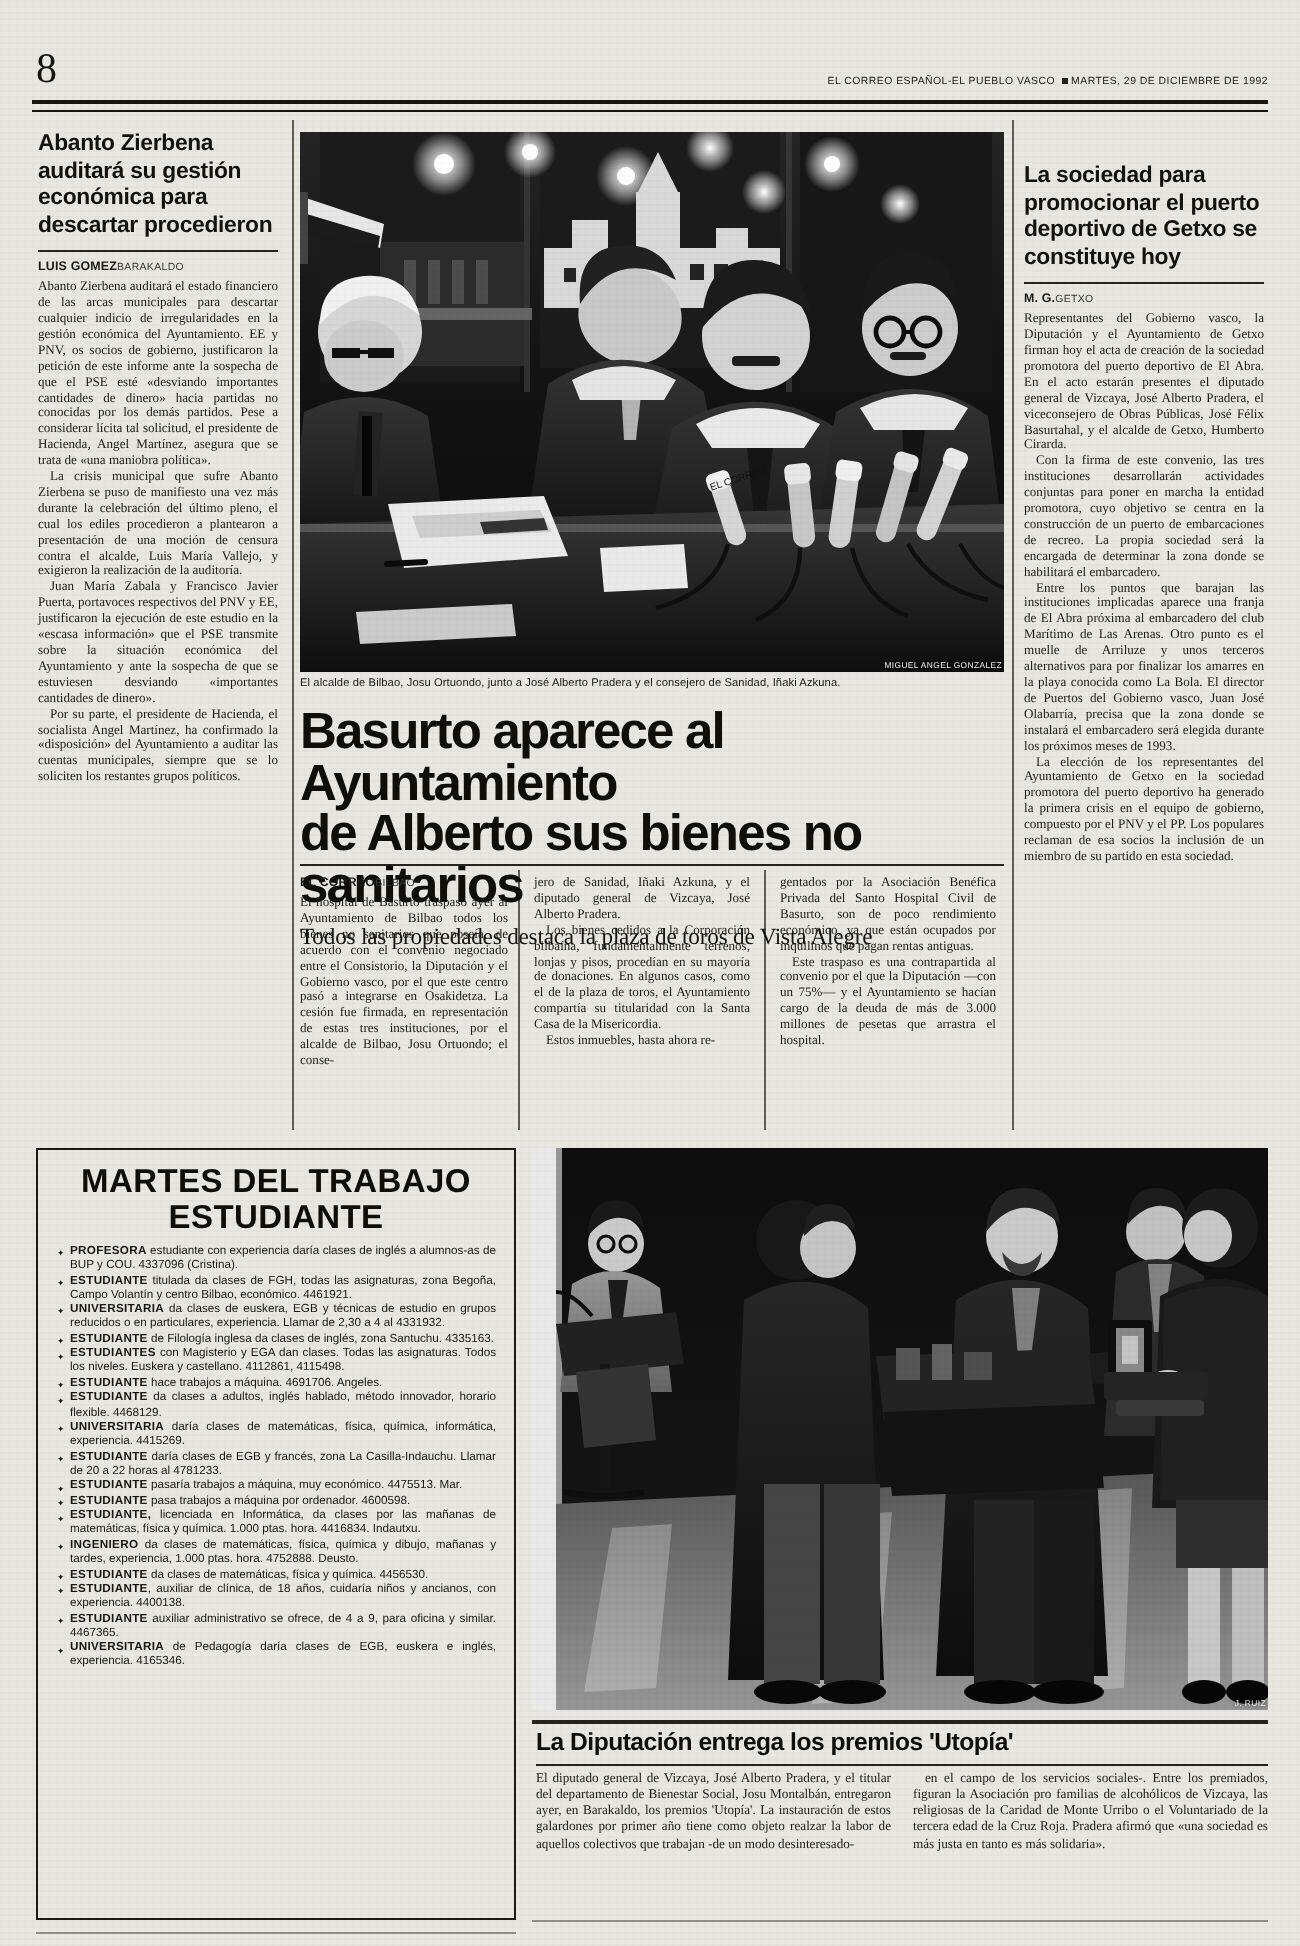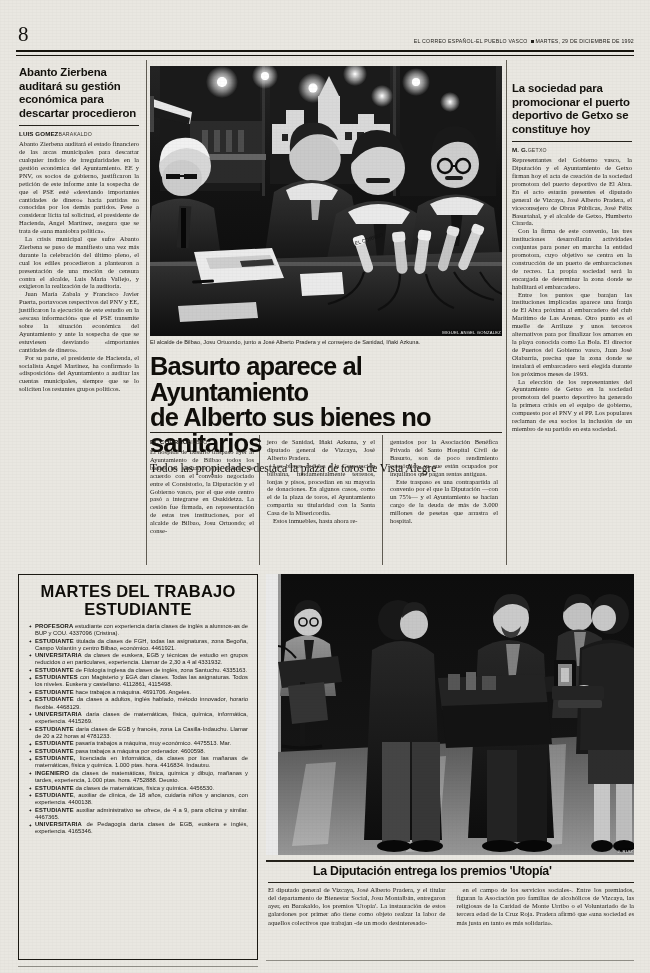--- a/index.html
+++ b/index.html
@@ -142,21 +142,20 @@
     content: "\2726"; position: absolute; left: 0.5px; top: .3px;
     font-size: 4.4px; color: #191712;
   }
   .ad-list li b { font-weight: bold; letter-spacing: .15px; }
 
   
   .util-head {
     font-family: "Liberation Sans", sans-serif;
     font-weight: bold; font-size: 12.3px; letter-spacing: -.25px;
     color: #100e0a;
-    margin-left: 45px;
   }
   .two-col {
     column-count: 2; column-gap: 11px; column-rule: none;
   }
 </style>
 </head>
 <body>
 
 <div class="page">
   <div class="sheet">

